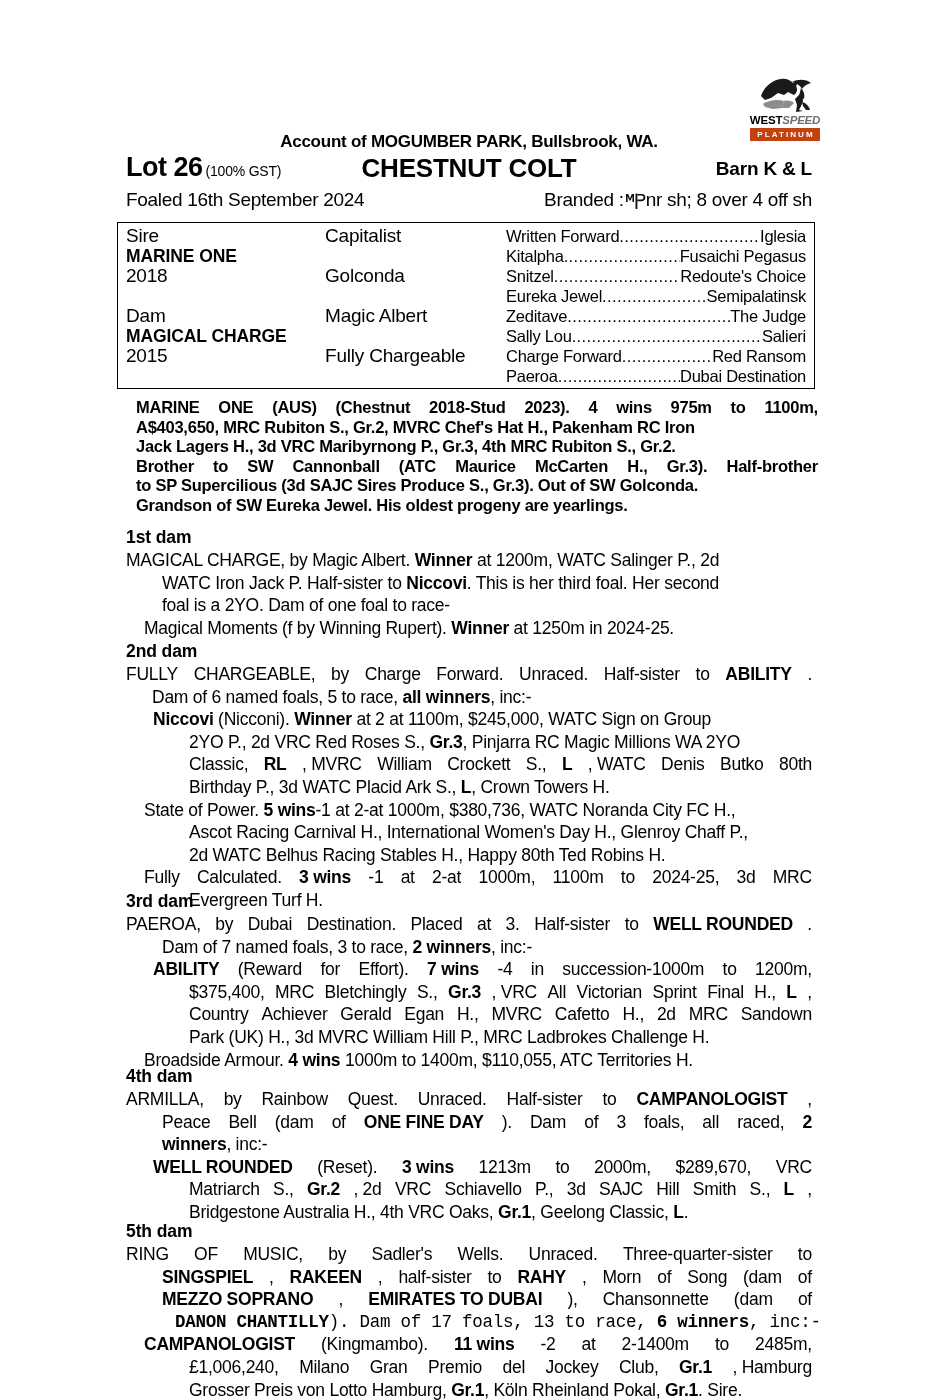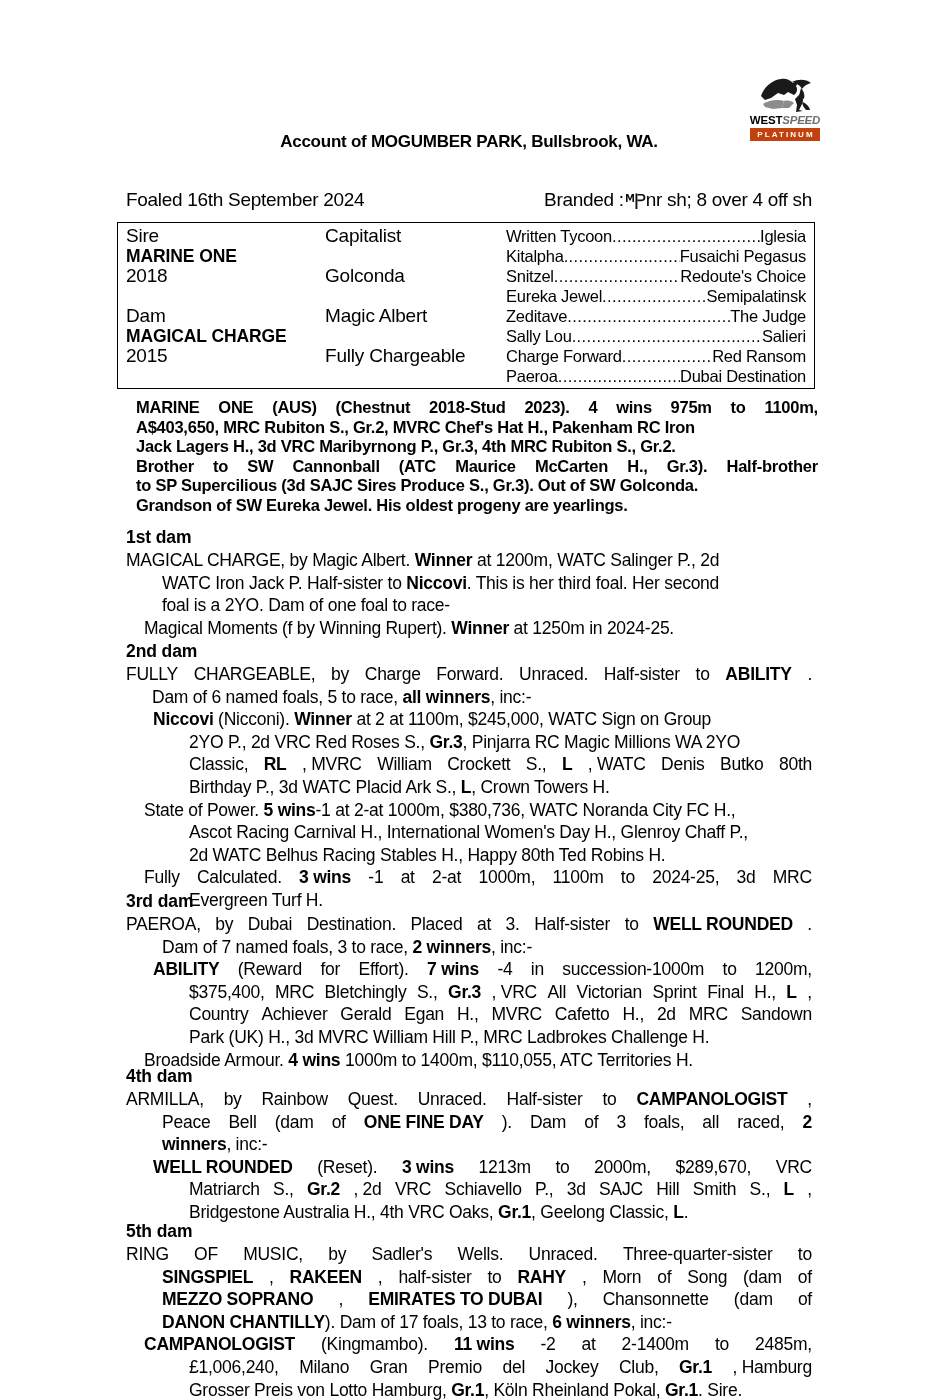--- a/index.html
+++ b/index.html
@@ -271,20 +271,25 @@
         <path d="M45 24 C48 26 49 30 47 34 L44 40 L48 41 L41 42 L42 35 L40 29 Z" fill="#1a1a1a"></path>
         <path d="M47 32 C51 33 54 36 55 40 L51 40 L48 36 Z" fill="#1a1a1a"></path>
       </svg>
     </div>
     <div class="logo-word"><span class="w1">WEST</span><span class="w2">SPEED</span></div>
     <div class="logo-plat">PLATINUM</div>
   </div>
 
   <div class="account-line">Account of MOGUMBER PARK, Bullsbrook, WA.</div>
 
+  <div class="lot-row">
+    <div class="lot-left"><span class="lot-num">Lot 26</span><span class="lot-gst">(100% GST)</span></div>
+    <div class="lot-centre">CHESTNUT COLT</div>
+    <div class="lot-right">Barn K &amp; L</div>
+  </div>
 
   <div class="foaled-row">
     <div class="foaled-left">Foaled 16th September 2024</div>
     <div class="foaled-right"><span>Branded :</span><span class="brand-glyph"><svg viewBox="0 0 22 20" width="22" height="20" aria-hidden="true">
             <path d="M2 3 L2 11 L3.6 11 L3.6 5.2 L5.4 9.6 L6.6 9.6 L8.4 5.2 L8.4 11 L10 11 L10 3 L7.8 3 L6 7.4 L4.2 3 Z" fill="#111"></path>
             <path d="M11.5 2.5 L11.5 18 L13.4 18 L13.4 2.5 Z" fill="#111"></path>
             <path d="M13.4 3 L18 3 C20.2 3 21.4 4.6 21.4 6.6 C21.4 8.6 20.2 10.2 18 10.2 L13.4 10.2 L13.4 8.6 L17.8 8.6 C18.9 8.6 19.5 7.8 19.5 6.6 C19.5 5.4 18.9 4.6 17.8 4.6 L13.4 4.6 Z" fill="#111"></path>
           </svg></span><span>nr sh; 8 over 4 off sh</span></div>
   </div>
 
@@ -304,21 +309,21 @@
         <div class="ped-line empty">&nbsp;</div>
         <div class="ped-line">Golconda</div>
         <div class="ped-line empty">&nbsp;</div>
         <div class="ped-line">Magic Albert</div>
         <div class="ped-line empty">&nbsp;</div>
         <div class="ped-line">Fully Chargeable</div>
         <div class="ped-line empty">&nbsp;</div>
       </div>
     <div class="ped-col-c">
         <div class="ped-c-row">
-          <span class="pname">Written Tycoon</span>
+          <span class="pname">Written Forward</span>
           <span class="pdots">................................................................................</span>
           <span class="pval">Iglesia</span>
         </div>
         <div class="ped-c-row">
           <span class="pname">Kitalpha</span>
           <span class="pdots">................................................................................</span>
           <span class="pval">Fusaichi Pegasus</span>
         </div>
         <div class="ped-c-row">
           <span class="pname">Snitzel</span>
@@ -642,21 +647,21 @@
         <div class="ln just">
           <b>MEZZO SOPRANO</b>
           <span>,</span>
           <b>EMIRATES TO DUBAI</b>
           <span>),</span>
           <span>Chansonnette</span>
           <span>(dam</span>
           <span>of</span>
         </div>
       </div>
-      <div class="para" style="left: 162px; top: 1278.8px; width: 650px;">
+      <div class="para" style="left: 175px; top: 1278.8px; width: 650px; font-family: Liberation Mono, monospace;">
         <div class="ln"><b>DANON CHANTILLY</b><span>). Dam of 17 foals, 13 to race, </span><b>6 winners</b><span>, inc:-</span></div>
       </div>
       <div class="para" style="left: 144px; top: 1301.4px; width: 668px;">
         <div class="ln just">
           <b>CAMPANOLOGIST</b>
           <span>(Kingmambo).</span>
           <b>11  wins</b>
           <span>-2</span>
           <span>at</span>
           <span>2-1400m</span>

